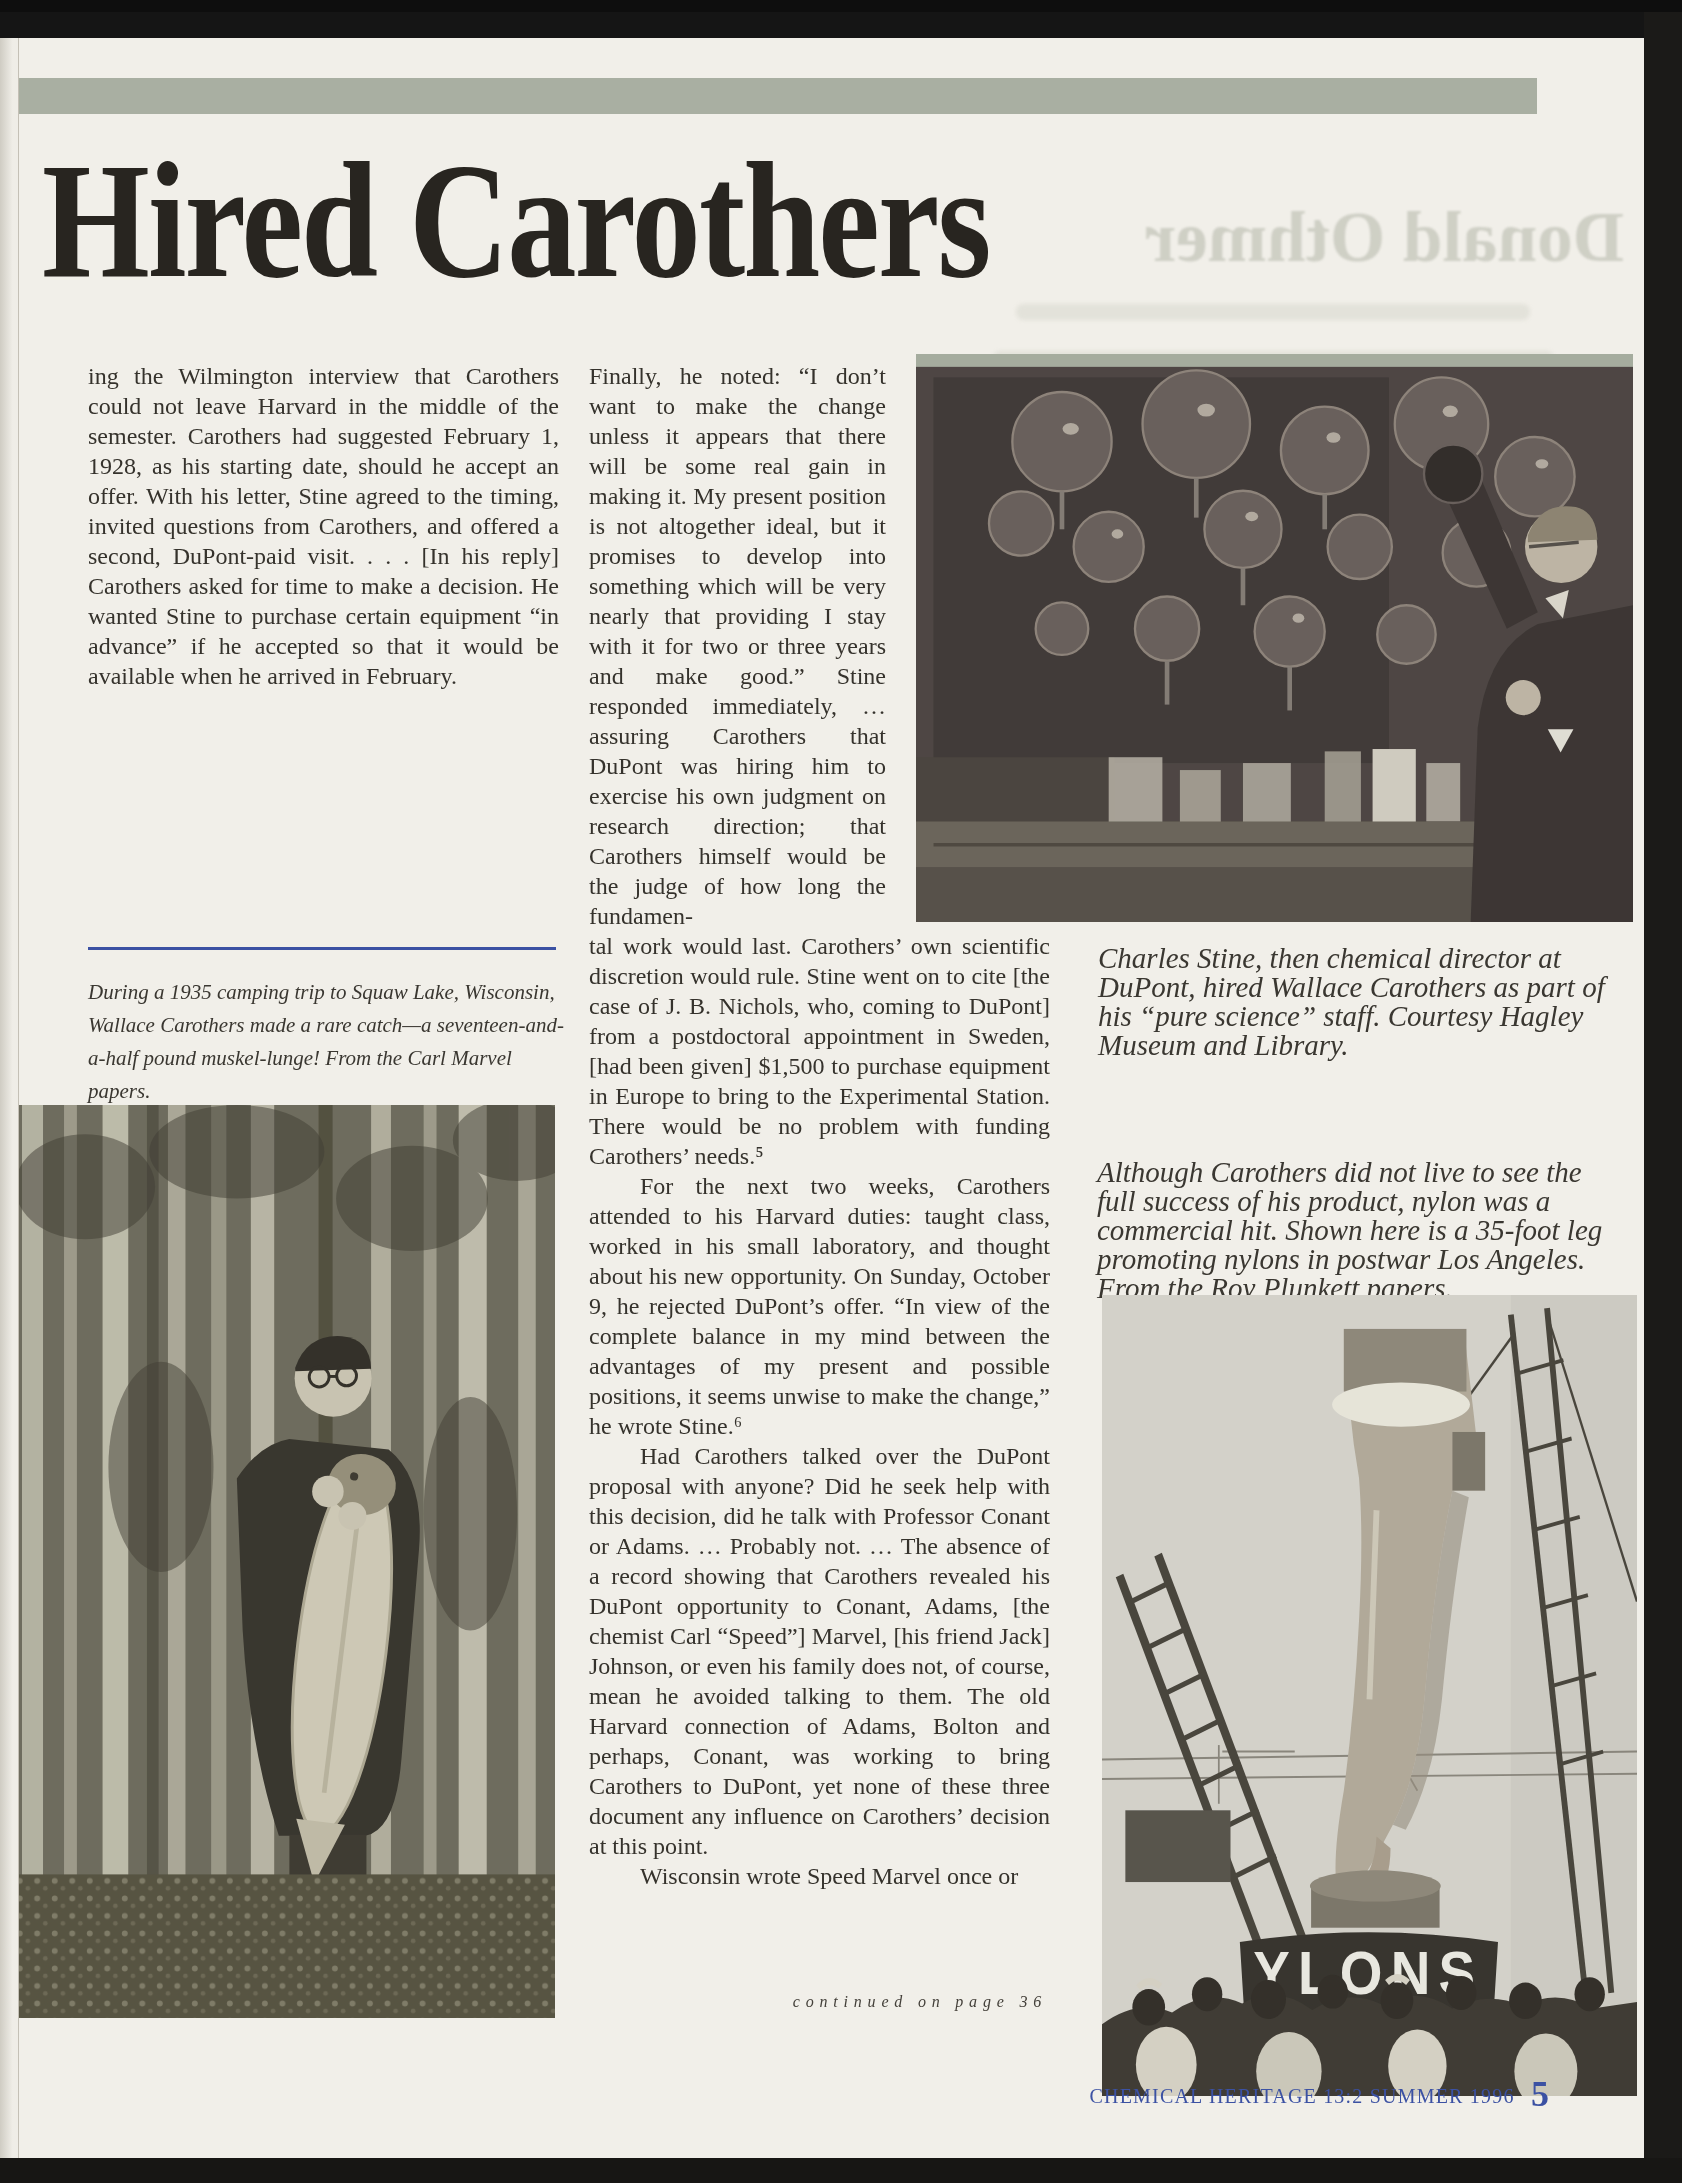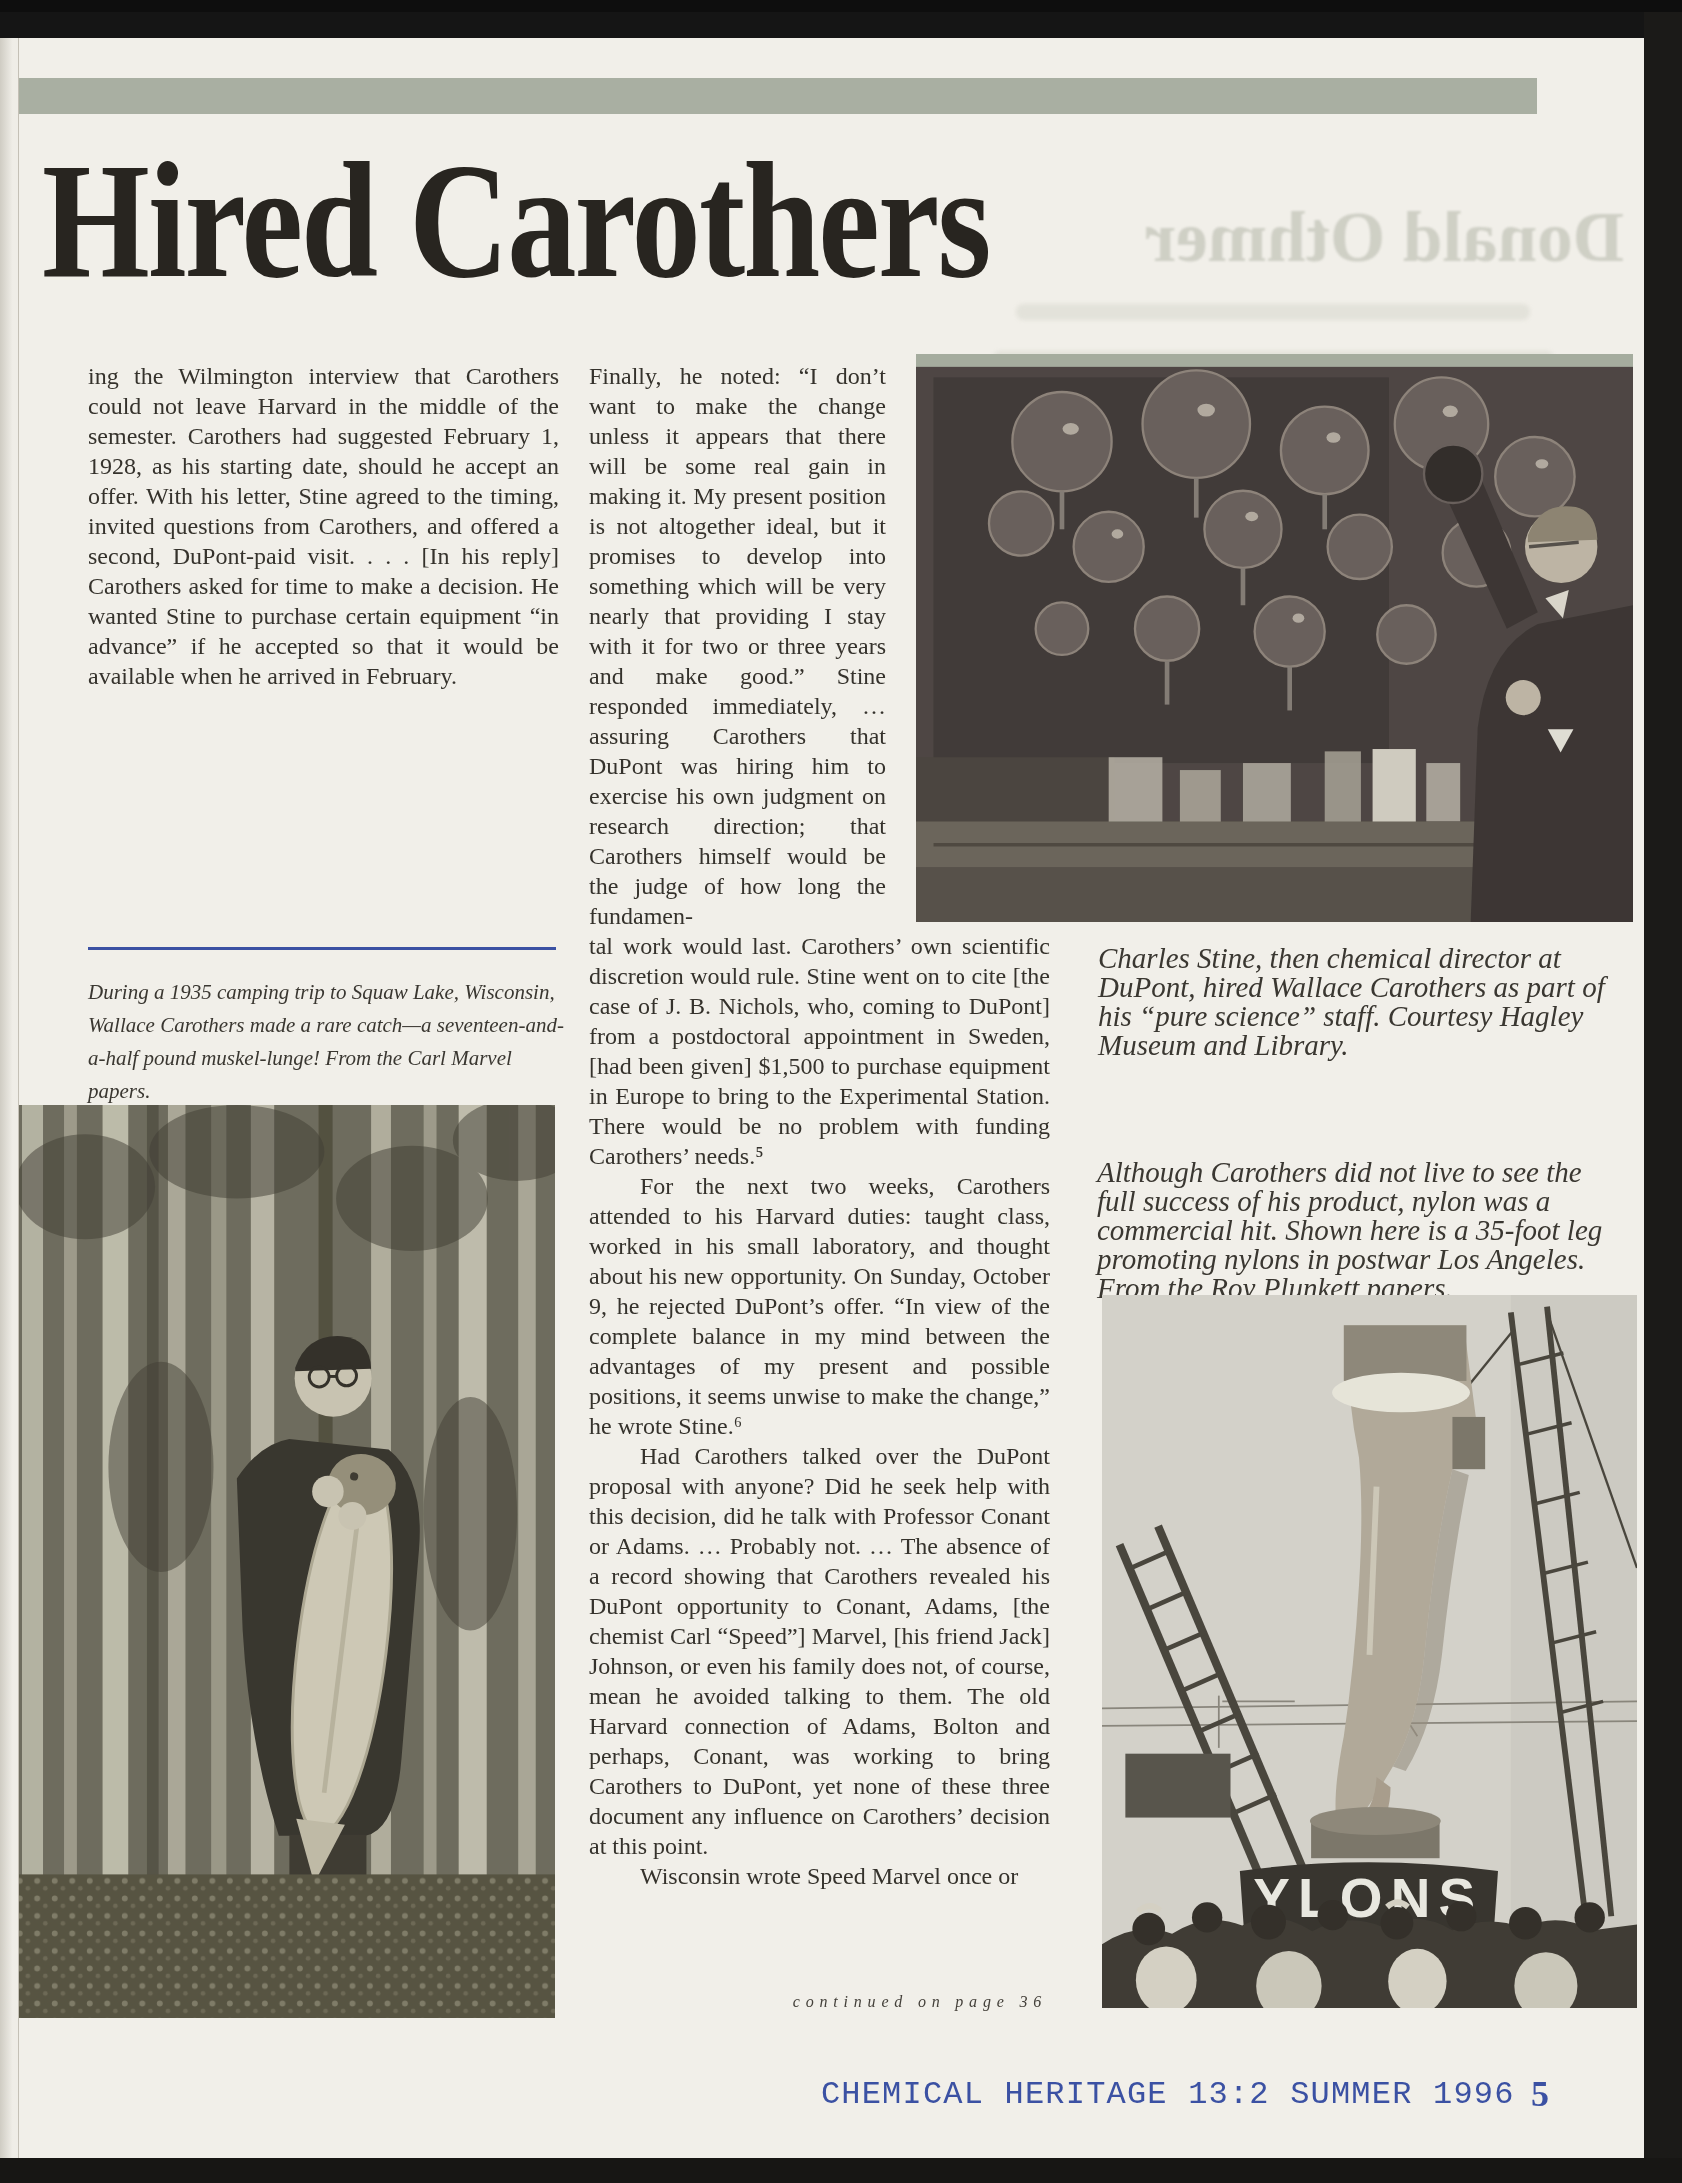--- a/index.html
+++ b/index.html
@@ -32,24 +32,24 @@
   .caption-right{position:absolute;width:520px;font-size:29px;line-height:29px;}
   .caption-stine{left:1098px;top:932px;}
   .caption-nylon{left:1097px;top:1146px;}
   .continued{position:absolute;left:589px;top:1981px;width:458px;text-align:right;font-style:italic;
              font-size:16px;letter-spacing:5.8px;color:#44403a;}
   
   .photo{position:absolute;overflow:hidden;}
   .photo svg{display:block;width:100%;height:100%;}
   .photo-lab{left:916px;top:342px;width:717px;height:568px;}
   .photo-fish{left:15px;top:1093px;width:540px;height:913px;}
-  .photo-nylon{left:1102px;top:1283px;width:535px;height:713px;}
+  .photo-nylon{left:1102px;top:1283px;width:535px;height:801px;}
   
   .footer{position:absolute;left:818px;top:2061px;width:731px;text-align:right;color:var(--accent-blue,#3b51a3);}
-  .footer-journal{font-size:32px;letter-spacing:1.2px;font-family:Liberation Mono, monospace;}
+  .footer-journal{font-size:20px;letter-spacing:1.2px;}
   .footer-page{font-size:36px;font-weight:700;margin-left:16.4px;vertical-align:-3.5px;}
 </style>
 </head>
 <body>
 
 <div class="scan">
 
   <div class="ghost ghost-title">Donald Othmer</div>
   <div class="ghost-bar" style="left:1016px;top:292px;width:514px;height:16.4px;"></div>
   <div class="ghost-bar" style="left:993px;top:339px;width:561px;height:15px;"></div>

